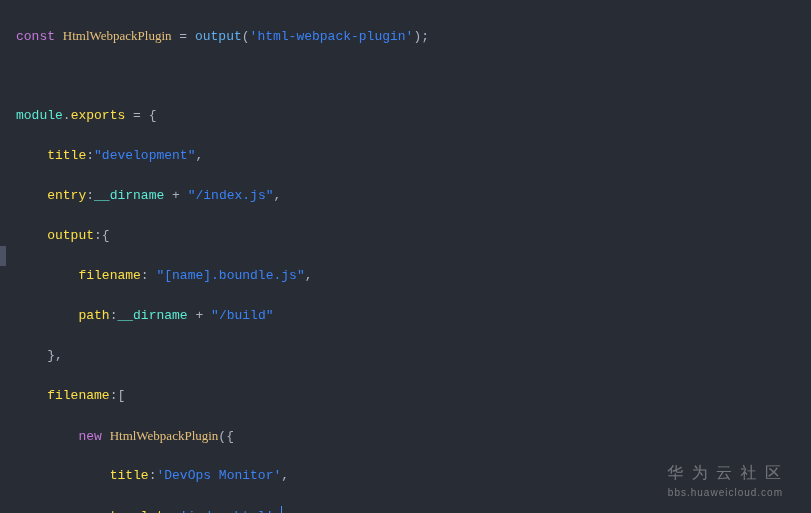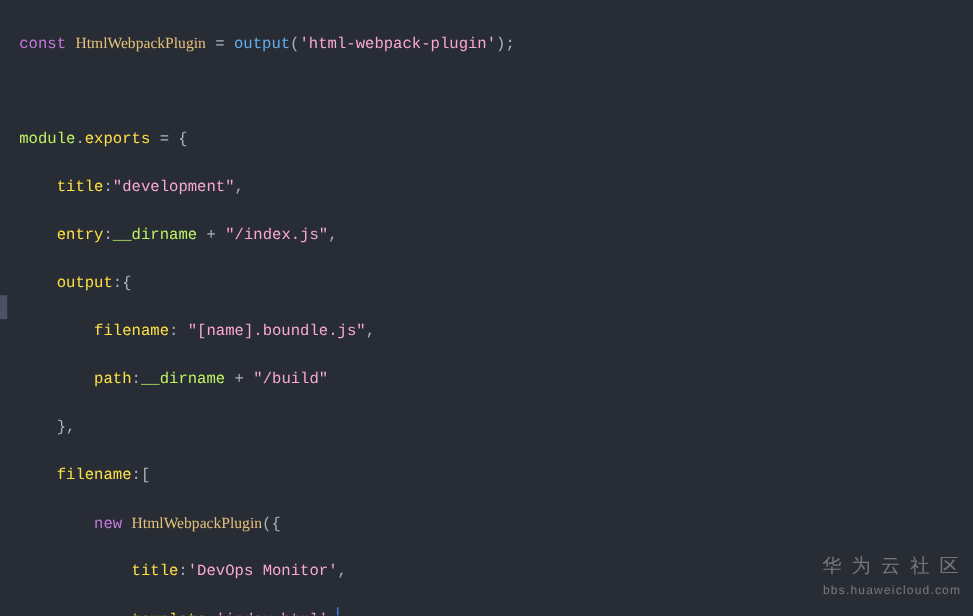--- a/index.html
+++ b/index.html
@@ -16,43 +16,43 @@
     }
     .editor {
       padding: 6px 0 6px 16px;
       white-space: pre;
     }
     .line { display: block; height: 20px; }
     .kw { color: #c678dd; }
     .prop { color: #fde047; text-align: center; }
     .const-name { color: #e5c07b; font-family: Liberation Serif, serif; }
     .func { color: #61afef; }
-    .str { color: #f9a8d4; }
+    .str { color: #3b82f6; }
     .op { color: #abb2bf; }
     .punc { color: #abb2bf; }
-    .builtin { color: #bef264; }
+    .builtin { color: #5eead4; }
     .cursor-line-highlight {
       position: absolute;
       left: 0;
       top: 246px;
       width: 6px;
       height: 20px;
       background: #4b5263;
     }
     .cursor {
       display: inline-block;
       width: 1px;
       height: 16px;
       background: #528bff;
       vertical-align: text-bottom;
       margin-bottom: 2px;
     }
     .watermark {
       position: absolute;
-      right: 10px;
+      right: 28px;
       bottom: 10px;
       text-align: right;
       opacity: 0.35;
       color: #fff;
       font-family: sans-serif;
     }
     .watermark .big { font-size: 16px; letter-spacing: 2px; }
     .watermark .small { font-size: 10px; letter-spacing: 1px; }
   </style>
 </head>

